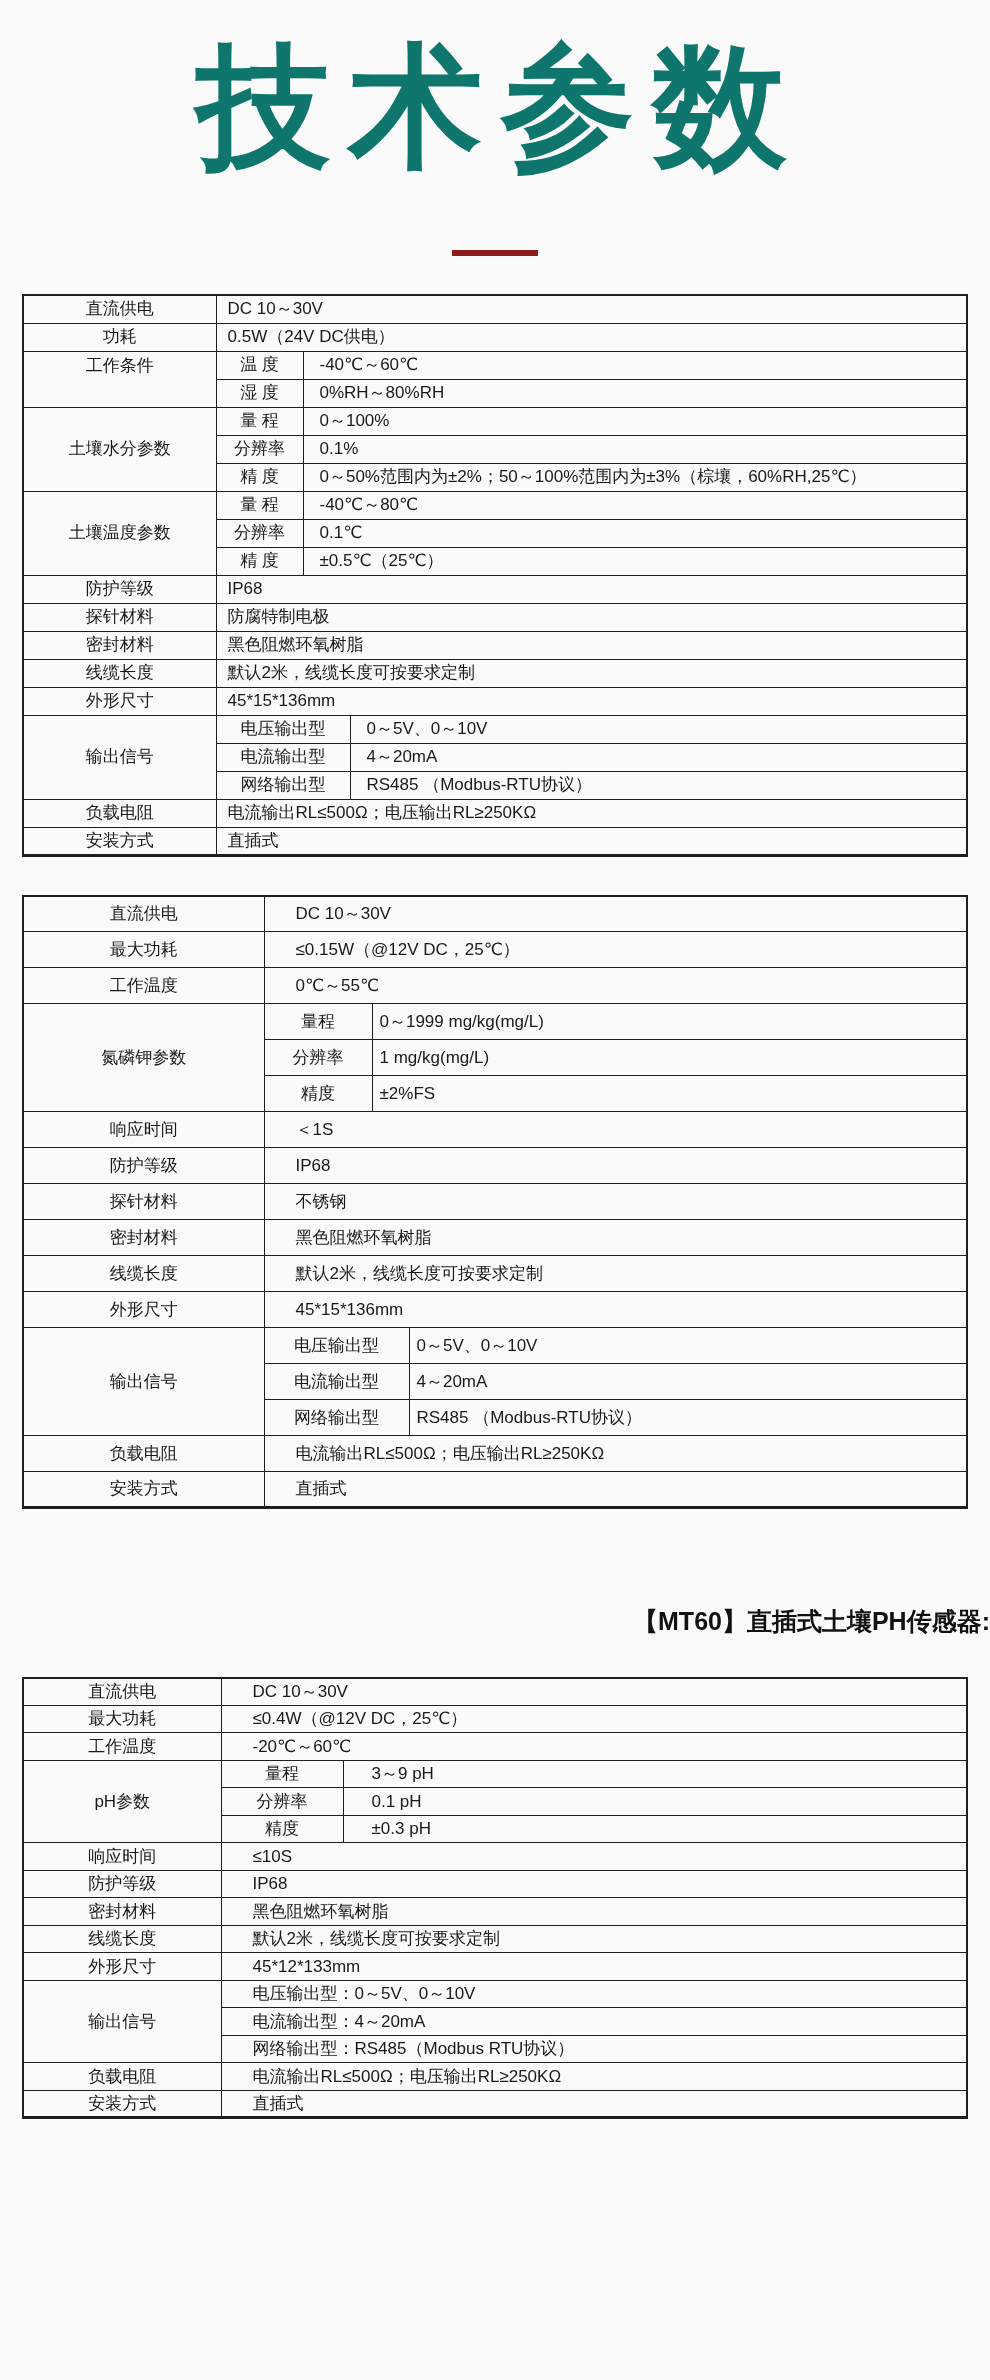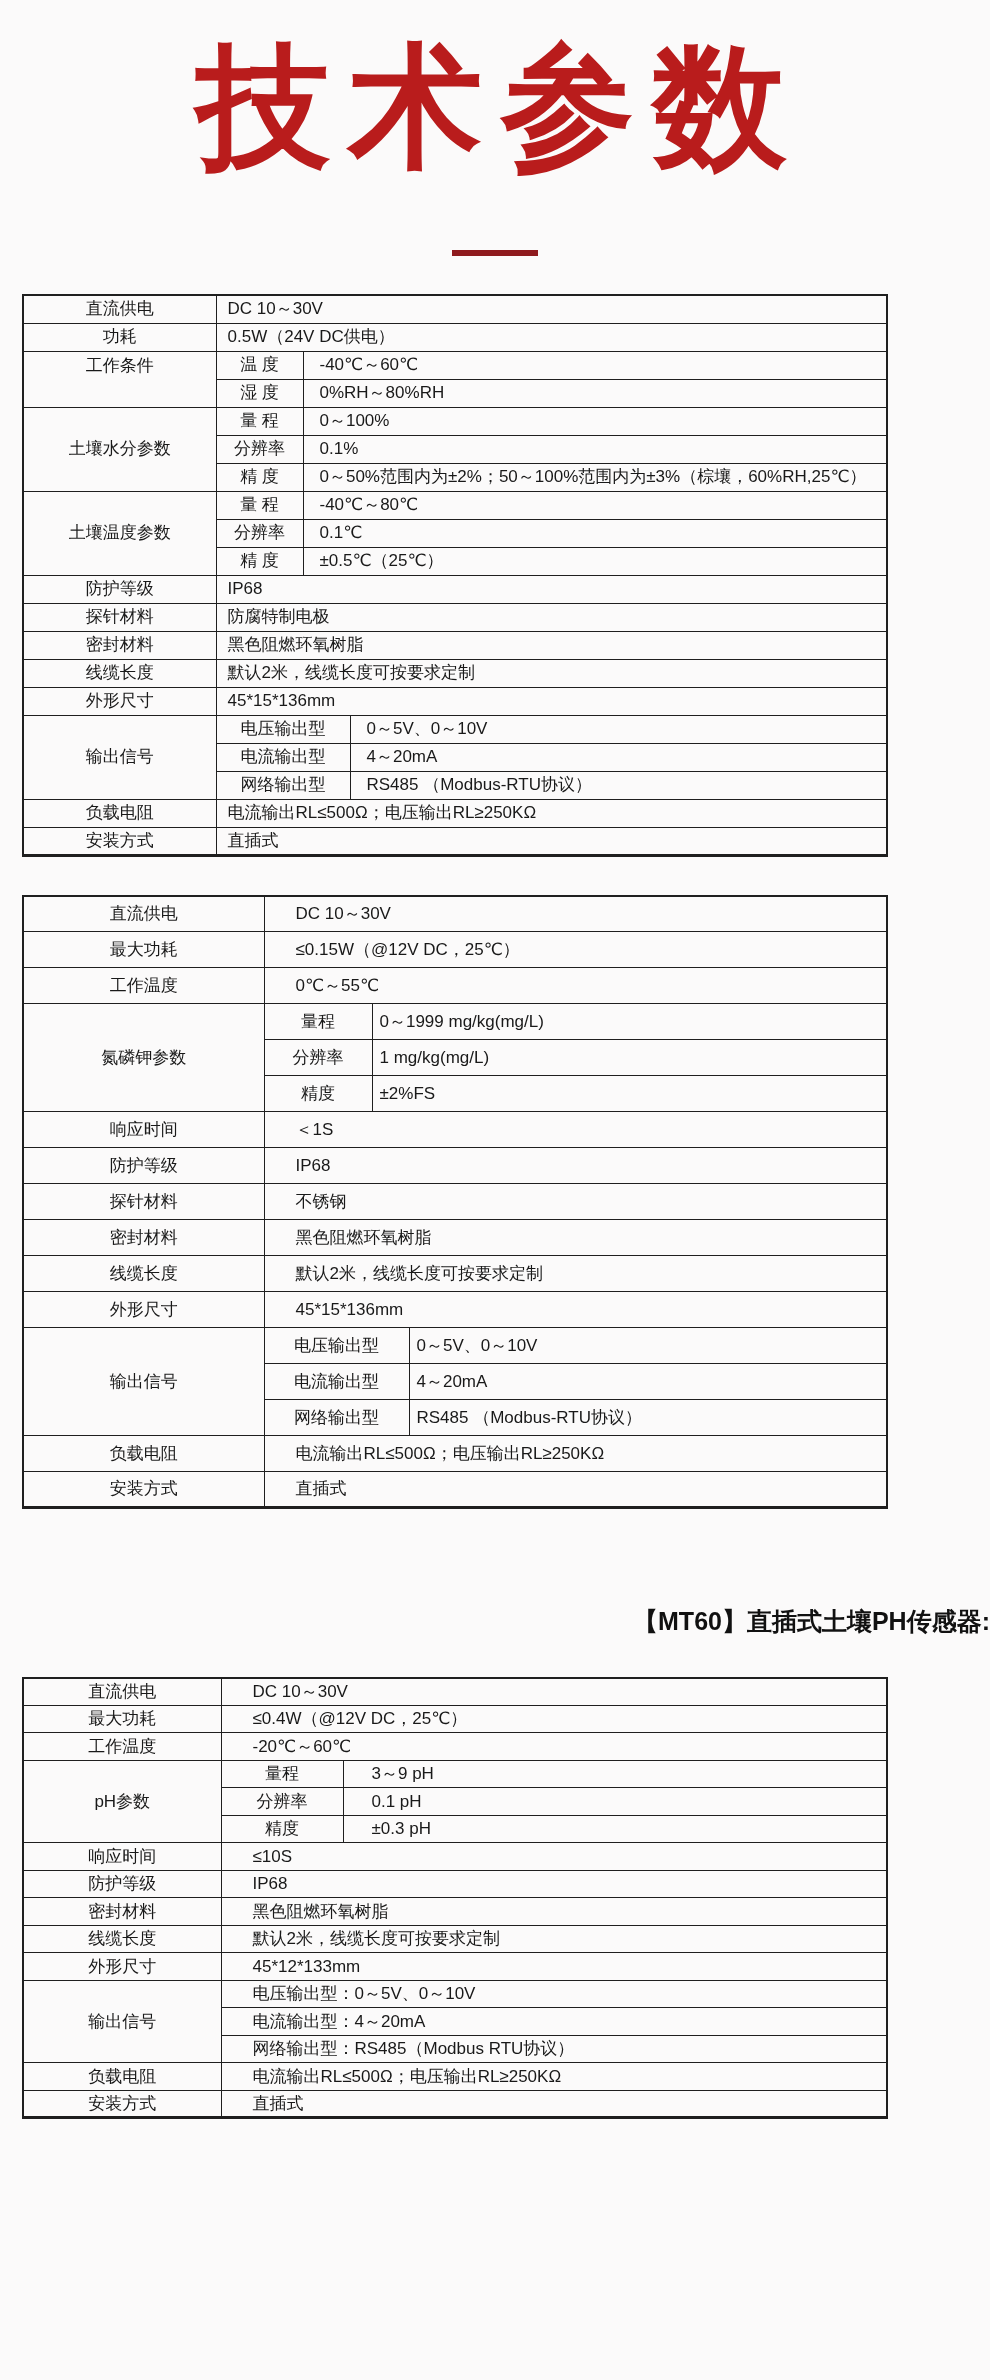--- a/index.html
+++ b/index.html
@@ -9,40 +9,40 @@
     font-family:"Liberation Sans","DejaVu Sans",sans-serif;
     color:#191919;
     -webkit-font-smoothing:antialiased;
   }
   .page-title {
     margin:30px 7px 0 0;
     text-align:center;
     font-size:134px;
     line-height:1.15;
     font-weight:bold;
-    color:#b91c1c;
+    color:#0f766e;
     letter-spacing:18px;
     text-indent:18px; 
   }
   .title-divider {
     width:86px; height:6px;
     margin:66px auto 0 auto;
     background:#8e1a1d;
   }
   .section-heading {
     font-size:25px;
     font-weight:bold;
     color:#111;
     margin:46px 0 0 22px;
     line-height:1.35;
   }
   table.spec {
     border-collapse:collapse;
     table-layout:fixed;
-    width:866px;
+    width:946px;
     margin:38px 0 0 22px;
     border:2px solid #1f1f1f;
     border-bottom-width:3.5px;
   }
   table.spec td {
     border:1.5px solid #1f1f1f;
     padding:0;
     font-size:17px;
     line-height:1.18;
     overflow:hidden;

